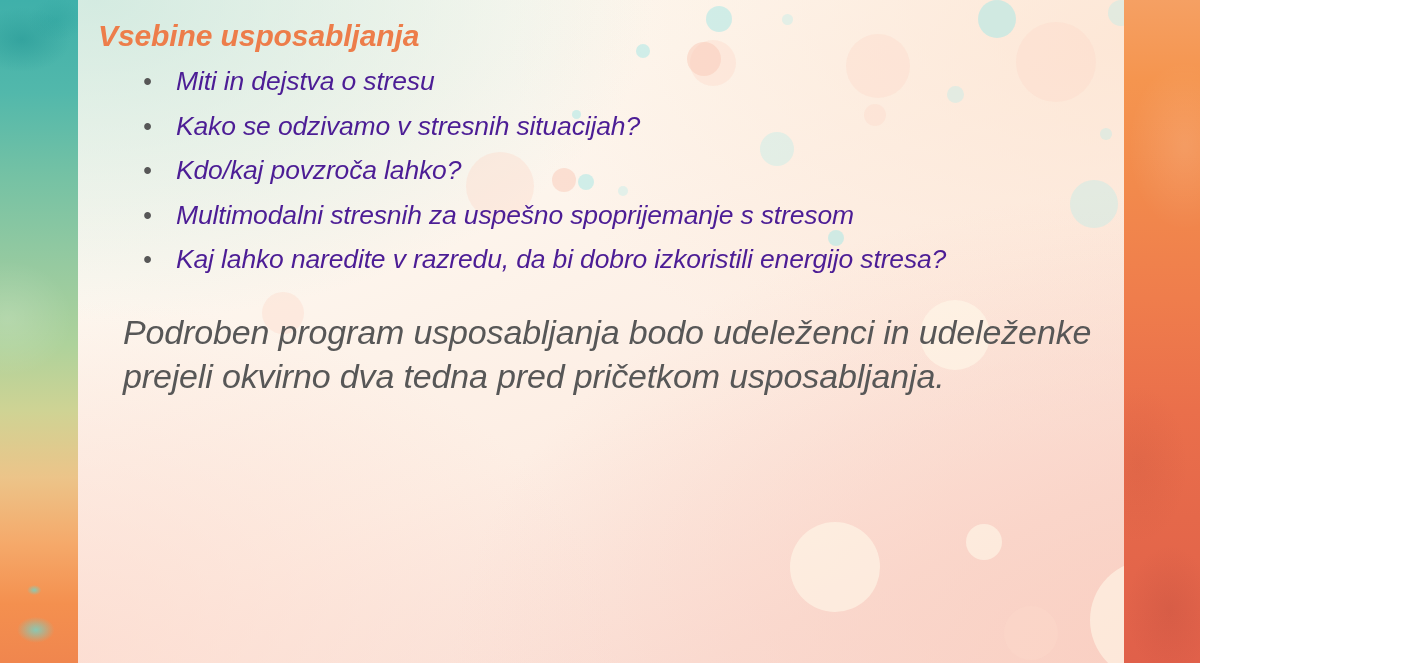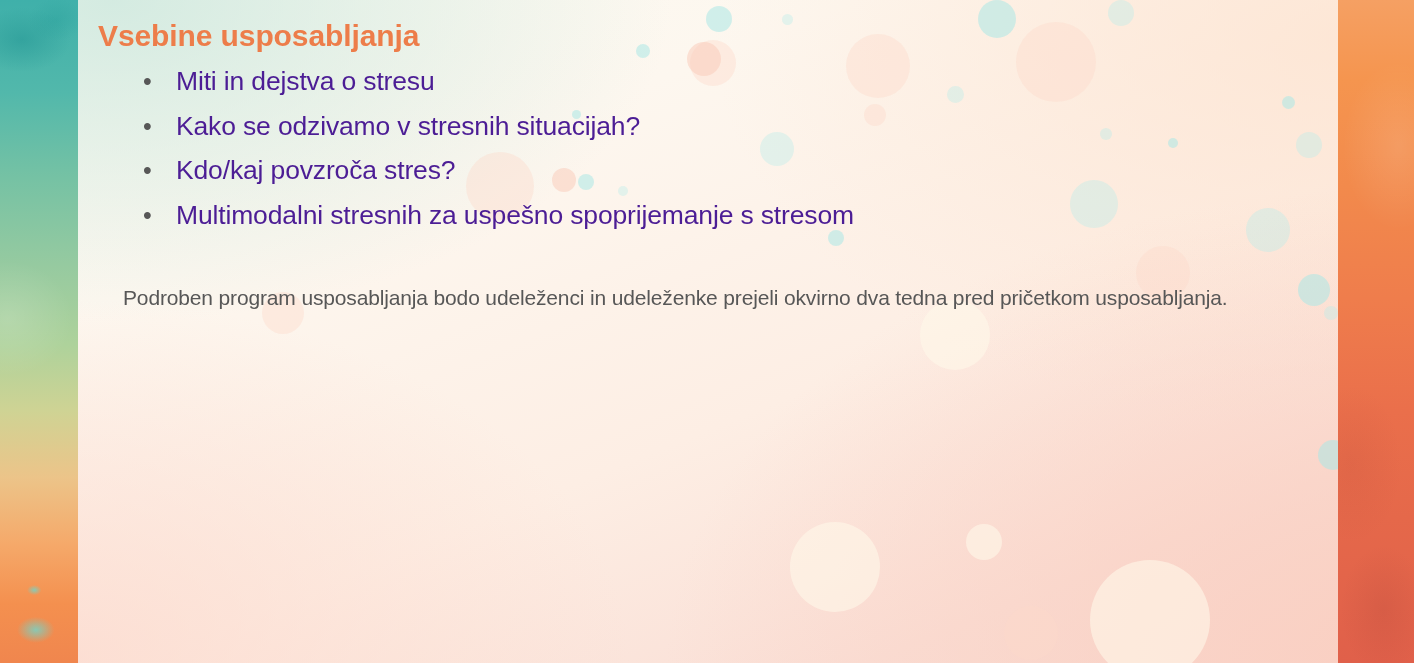--- a/index.html
+++ b/index.html
@@ -6,24 +6,25 @@
     margin: 0;
     padding: 0;
     background: #ffffff;
   }
   body {
     font-family: "Liberation Sans", sans-serif;
   }
 
   #slide {
     position: relative;
-    width: 1414px;
+    width: 1200px;
     height: 663px;
     overflow: hidden;
     background: #fdfaf3;
+    font-style: italic;
   }
 
   
   .bg-base {
     position: absolute;
     inset: 0;
     background:
       radial-gradient(ellipse 900px 520px at 8% 0%,   rgba(205,232,222,0.85) 0%, rgba(205,232,222,0) 62%),
       radial-gradient(ellipse 1100px 700px at 100% 100%, rgba(250,206,192,0.92) 0%, rgba(250,206,192,0) 68%),
       radial-gradient(ellipse 900px 560px at 95% 6%,  rgba(253,226,206,0.70) 0%, rgba(253,226,206,0) 70%),
@@ -134,24 +135,24 @@
     content: "\2022";
     position: absolute;
     left: 45px;
     top: 0;
     font-size: 25px;
     line-height: 44.5px;
     color: #575757;
   }
 
   .closing {
-    margin-top: 39px;
+    margin-top: 28px;
     padding-left: 25px;
     color: #575757;
-    font-size: 21px;
+    font-size: 34px;
     line-height: 44.5px;
     letter-spacing: -0.15px;
     max-width: 1215px;
   }
 </style>
 </head>
 <body>
 
 <div id="slide">
 
@@ -196,20 +197,21 @@
   <div class="band band-left"></div>
   <div class="band band-right"></div>
 
   <div class="content">
 
     <h1 class="slide-title">Vsebine usposabljanja</h1>
 
     <ul class="bullets">
       <li>Miti in dejstva o stresu</li>
       <li>Kako se odzivamo v stresnih situacijah?</li>
-      <li>Kdo/kaj povzroča stres?</li>
+      <li>Kdo/kaj povzroča lahko?</li>
       <li>Multimodalni stresnih za uspešno spoprijemanje s stresom</li>
+      <li>Kaj lahko naredite v razredu, da bi dobro izkoristili energijo stresa?</li>
     </ul>
 
     <p class="closing">Podroben program usposabljanja bodo udeleženci in udeleženke prejeli okvirno dva tedna pred pričetkom usposabljanja.</p>
 
   </div>
 </div>
 
 </body></html>

